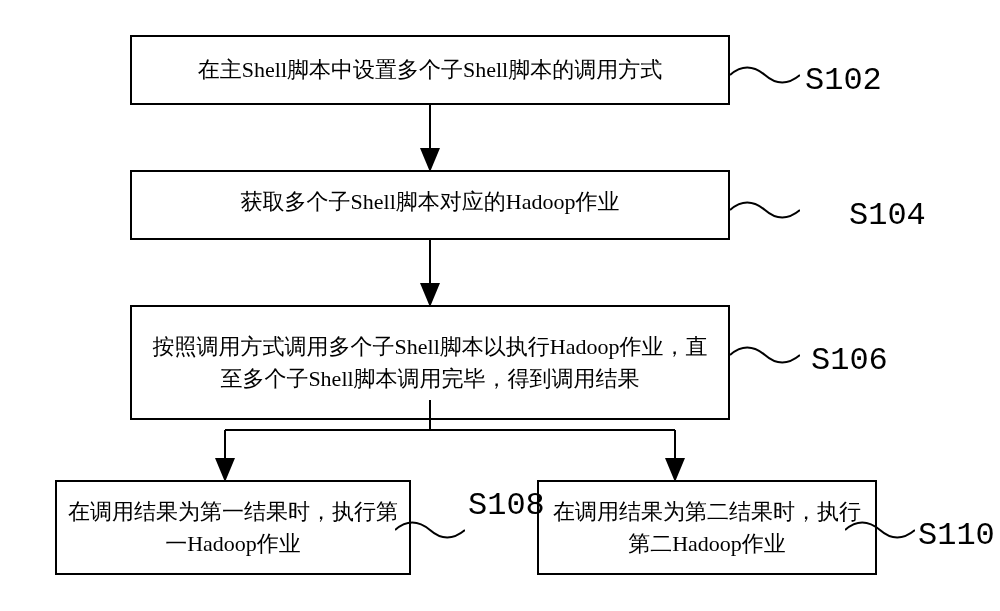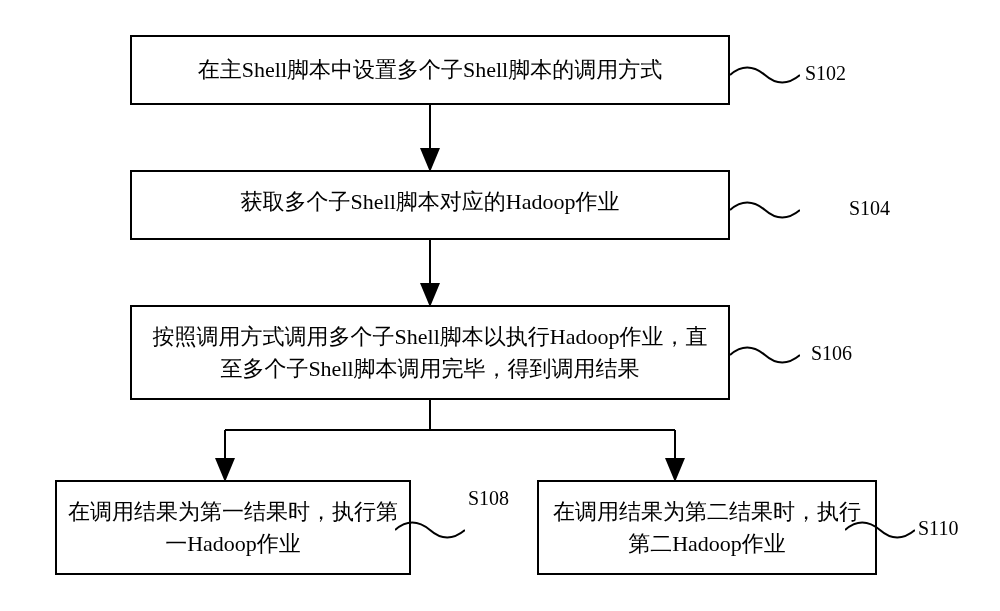--- a/index.html
+++ b/index.html
@@ -19,22 +19,22 @@
     align-items: center;
     justify-content: center;
     text-align: center;
     font-size: 22px;
     line-height: 1.45;
     padding: 20px 10px;
     box-sizing: border-box;
   }
   .label {
     position: absolute;
-    font-size: 20px;
-    font-family: Liberation Serif, serif;
+    font-size: 32px;
+    font-family: Liberation Mono, monospace;
   }
   .wave {
     position: absolute;
     width: 70px;
     height: 30px;
   }
   svg.arrow {
     position: absolute;
     overflow: visible;
   }
@@ -43,21 +43,21 @@
 <body>
 
 <div class="box" style="left:130px; top:35px; width:600px; height:70px;">
   <span>在主Shell脚本中设置多个子Shell脚本的调用方式</span>
 </div>
 
 <div class="box" style="left:130px; top:170px; width:600px; height:70px;align-items:flex-end;">
   <span>获取多个子Shell脚本对应的Hadoop作业</span>
 </div>
 
-<div class="box" style="left:130px; top:305px; width:600px; height:95px;">
+<div class="box" style="left:130px; top:305px; width:600px; height:115px;">
   <span>按照调用方式调用多个子Shell脚本以执行Hadoop作业，直至多个子Shell脚本调用完毕，得到调用结果</span>
 </div>
 
 <div class="box" style="left:55px; top:480px; width:356px; height:95px;">
   <span>在调用结果为第一结果时，执行第一Hadoop作业</span>
 </div>
 
 <div class="box" style="left:505px; top:480px; width:340px; height:95px;margin-left:32px;">
   <span>在调用结果为第二结果时，执行第二Hadoop作业</span>
 </div>

